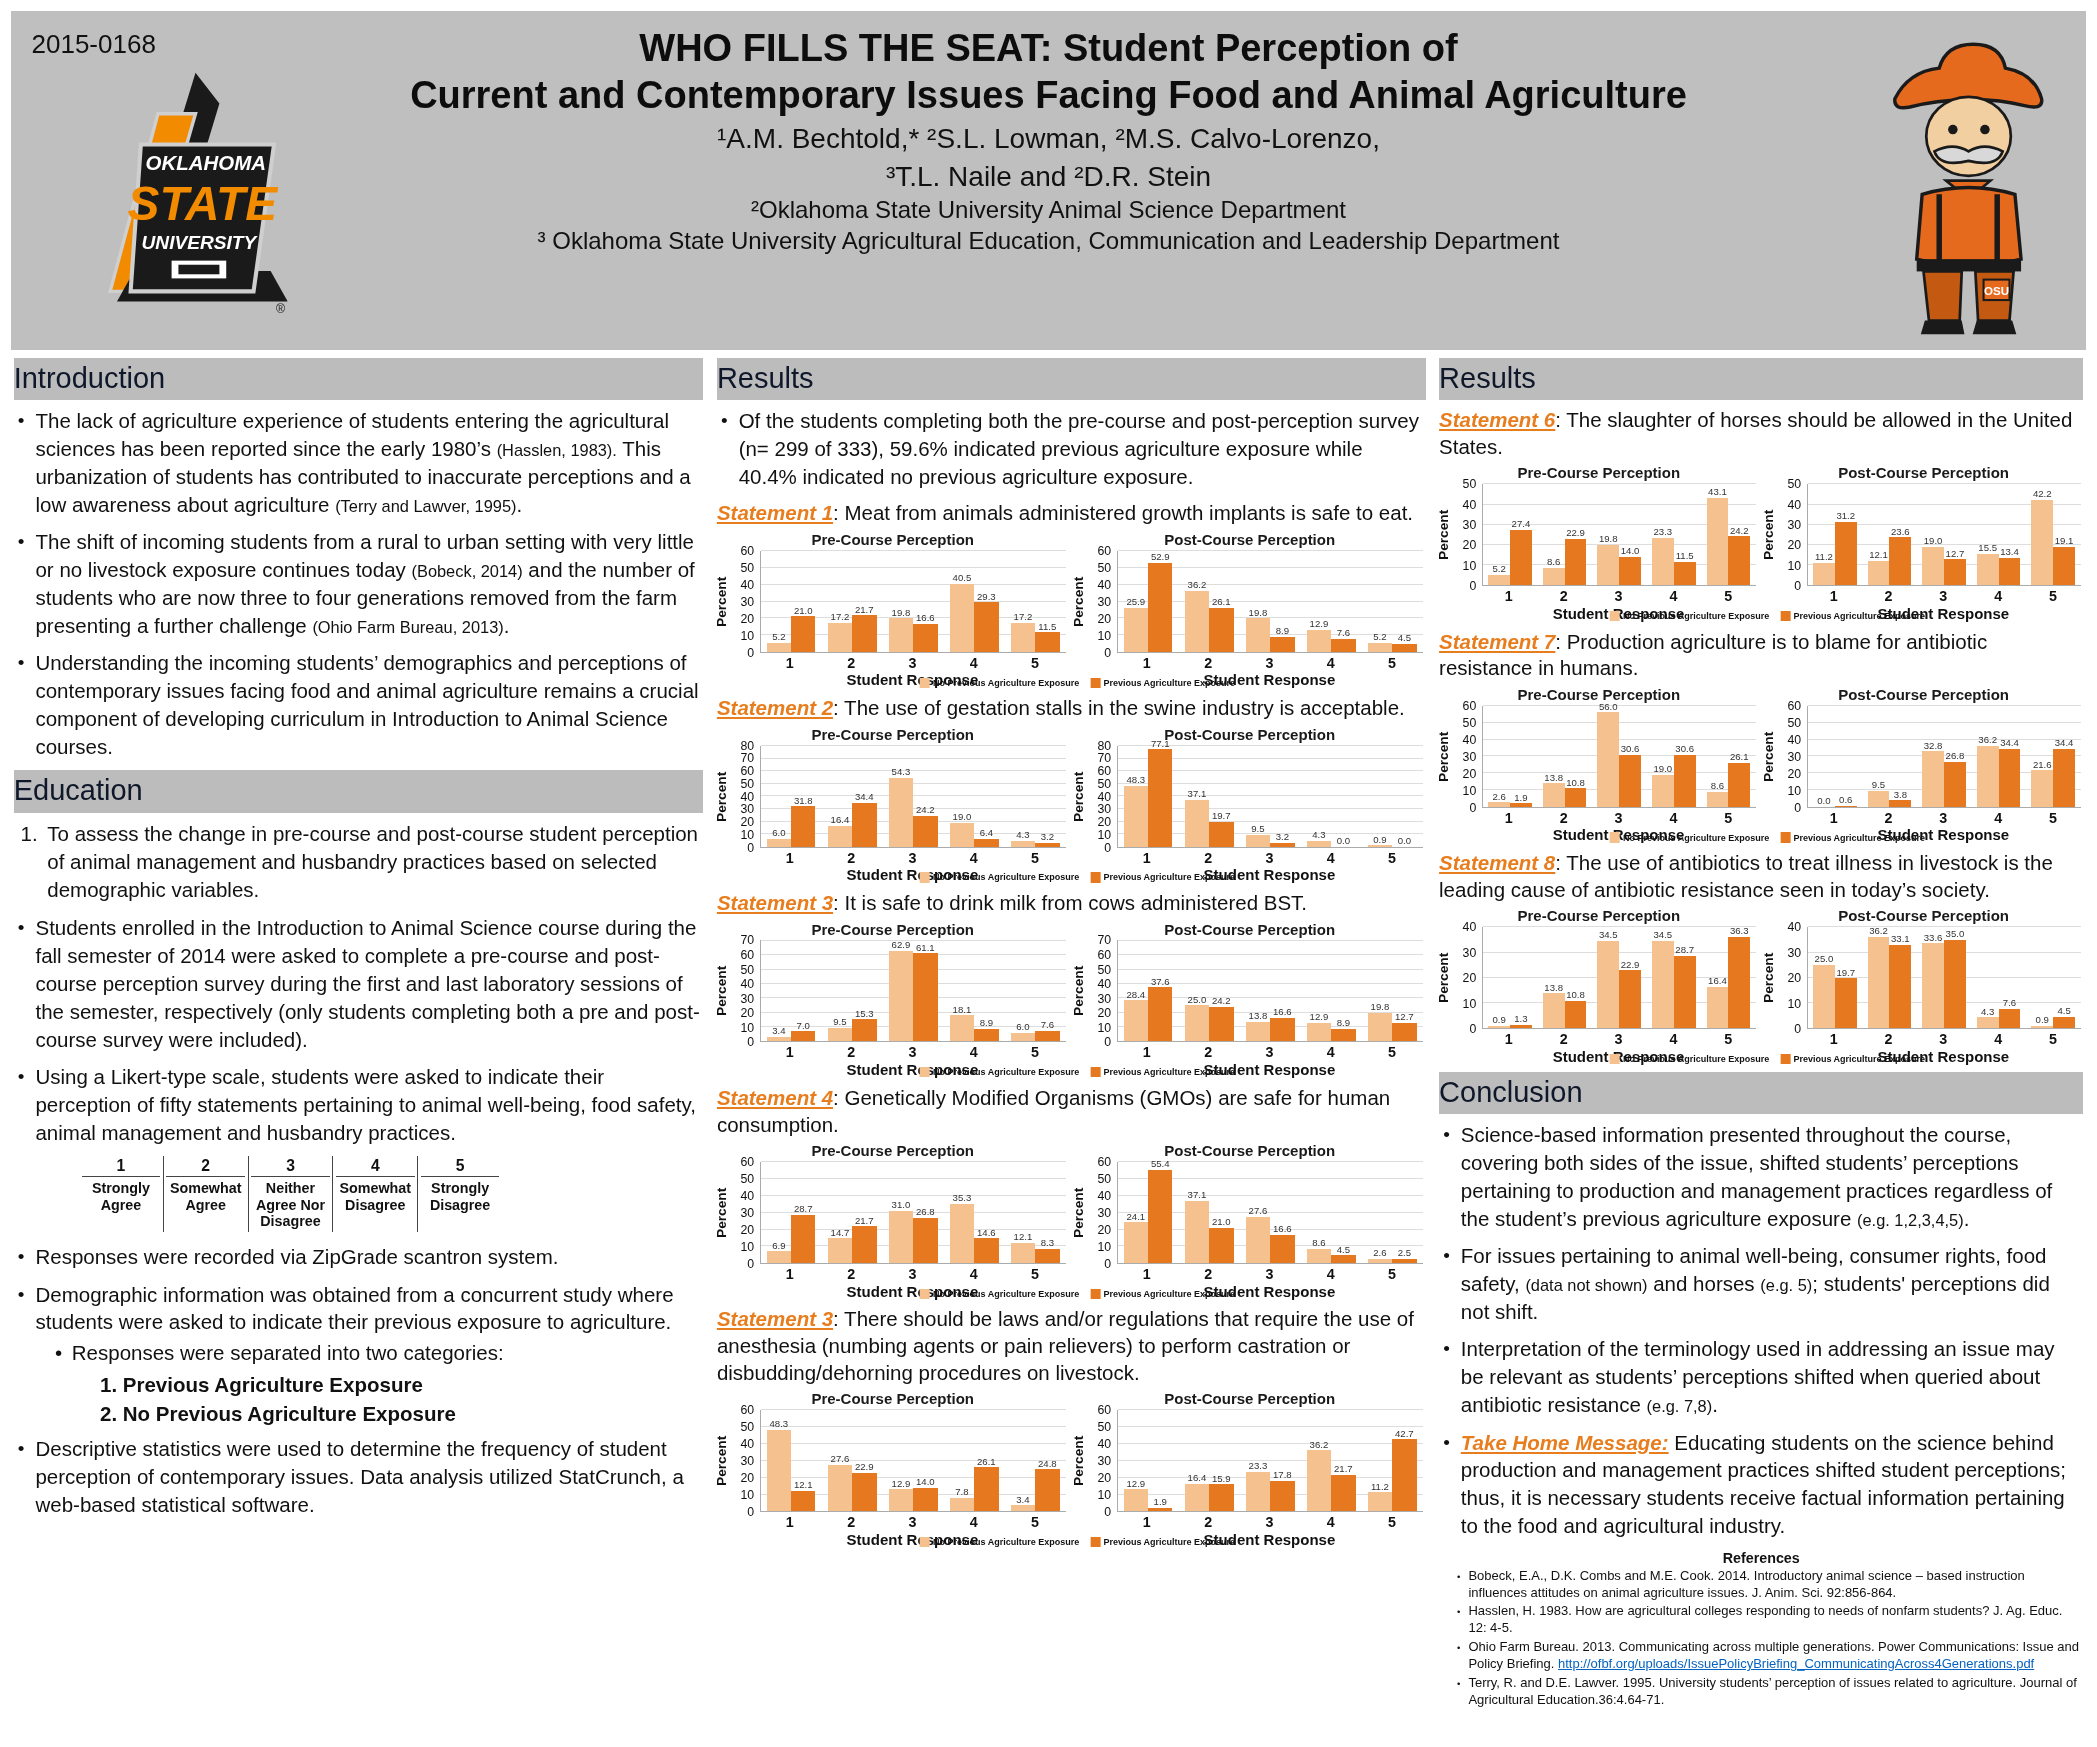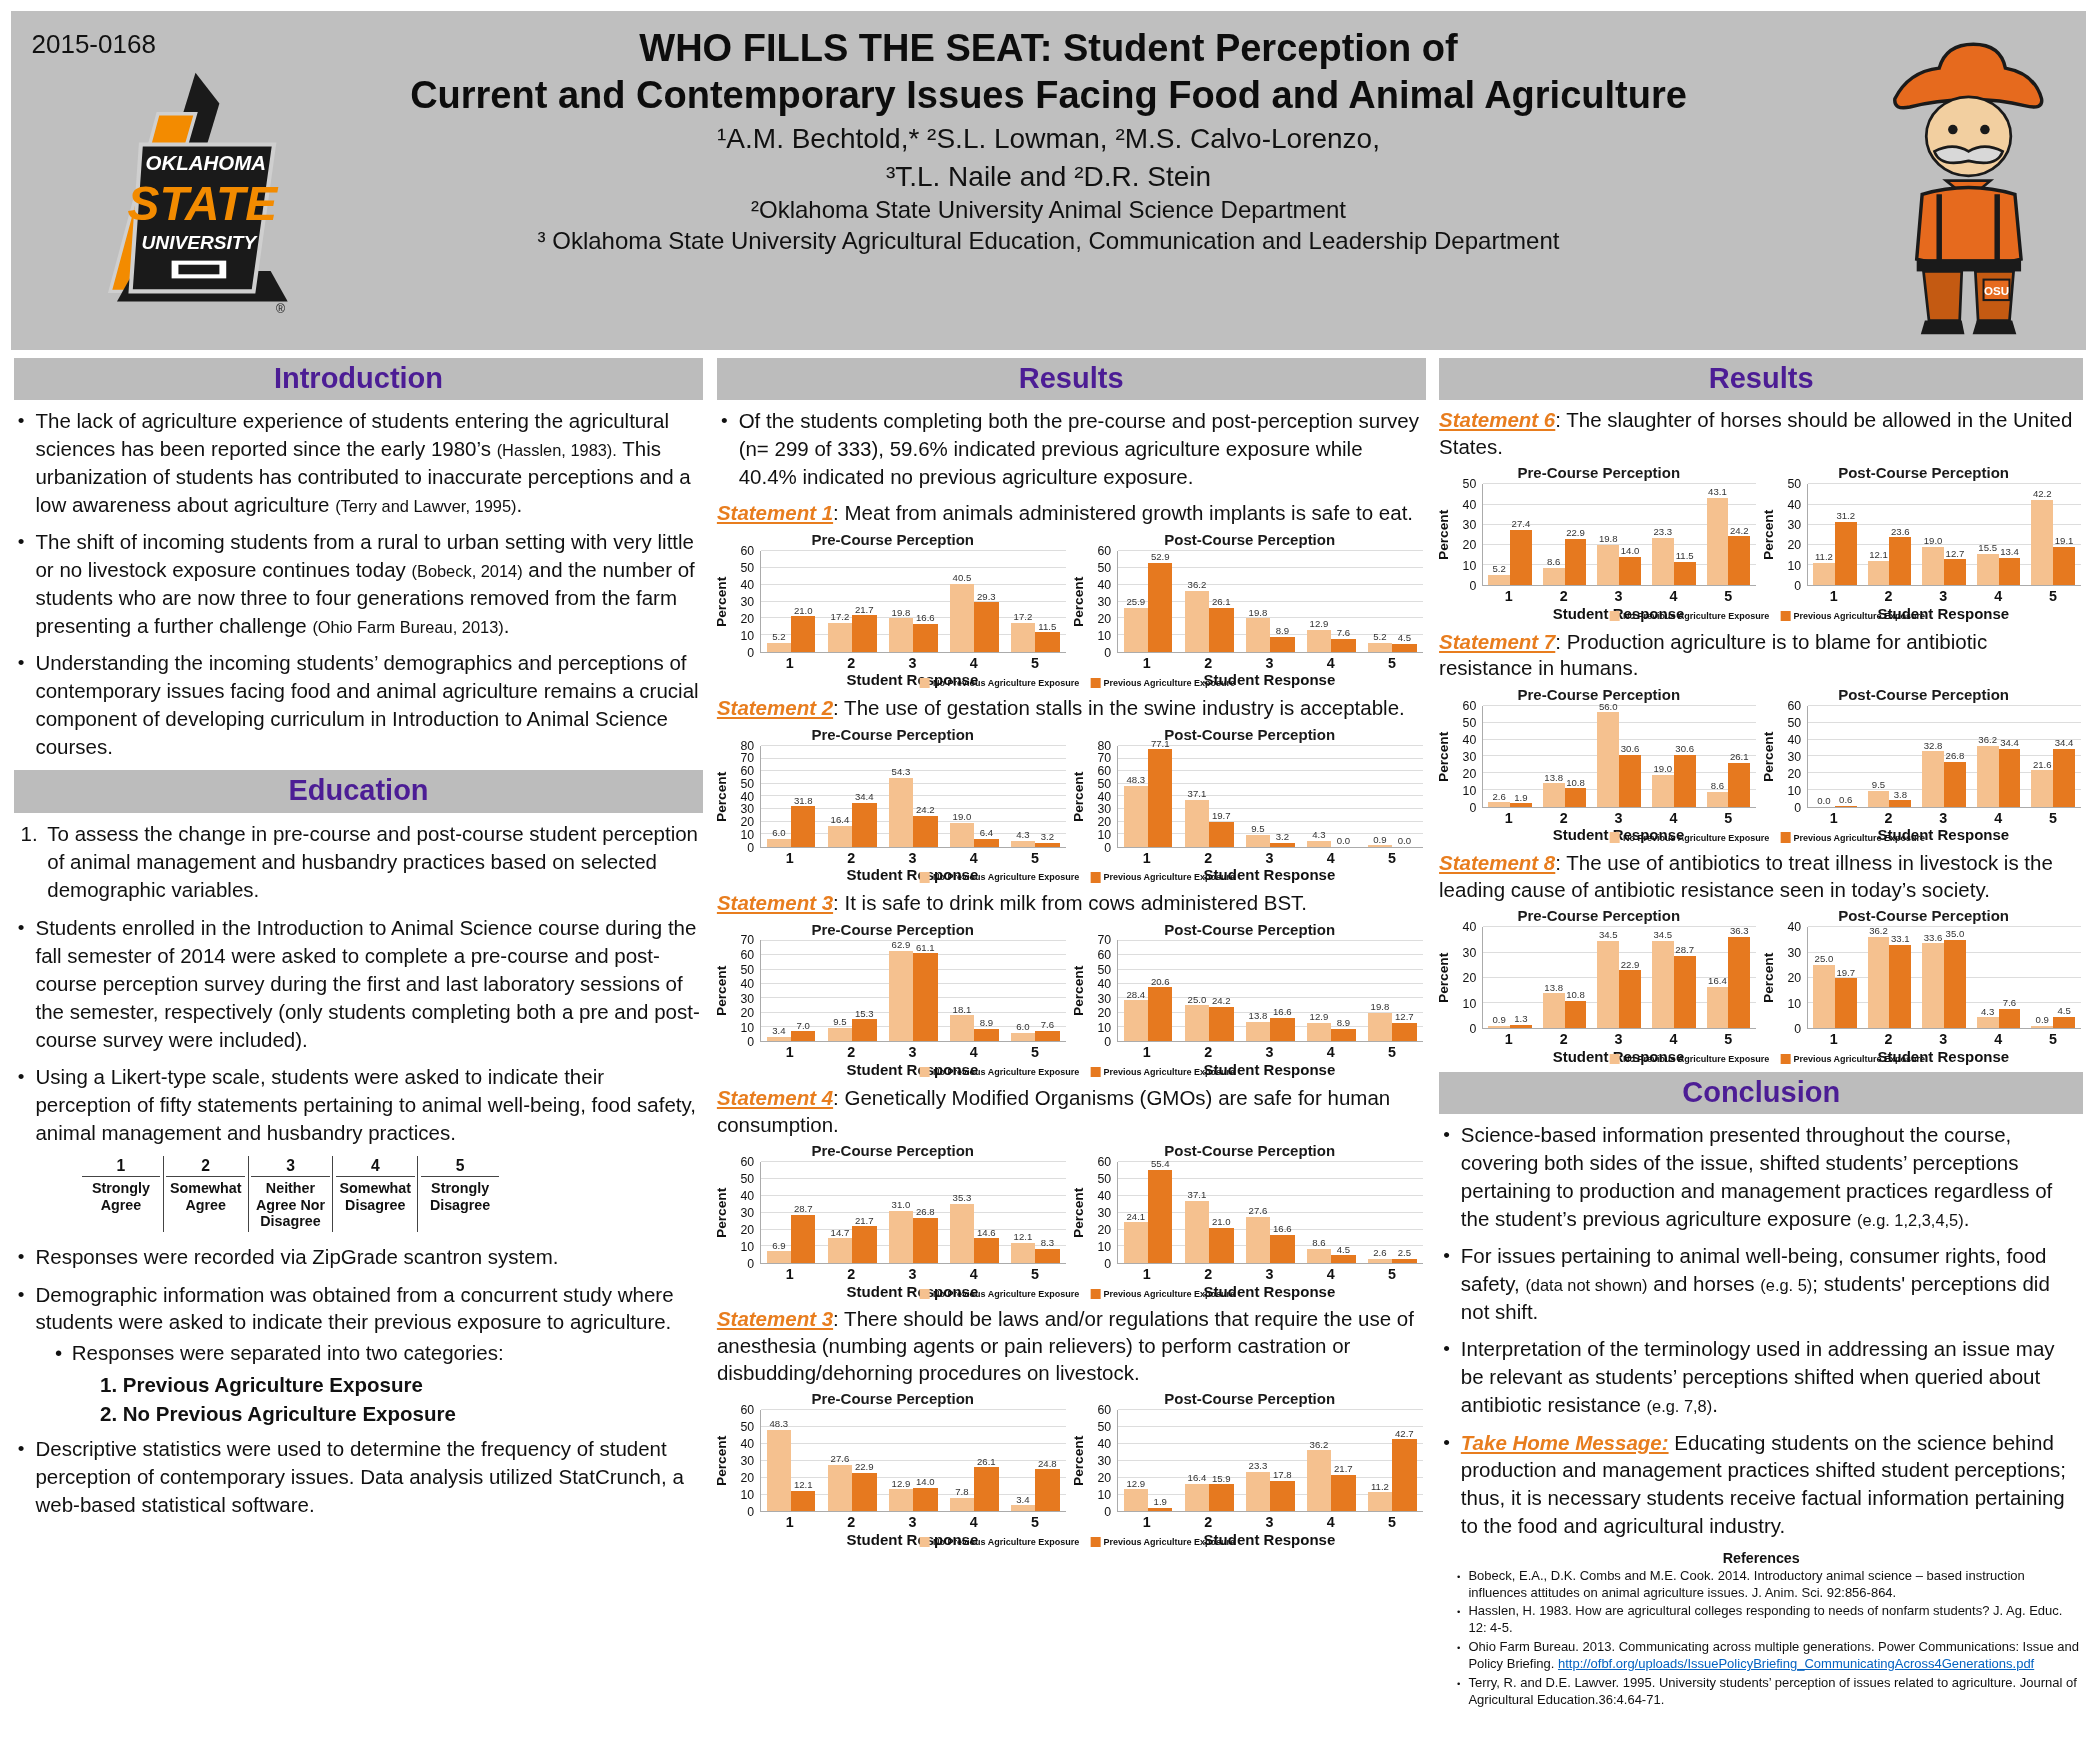--- a/index.html
+++ b/index.html
@@ -16,21 +16,21 @@
   .logo-wrap { position:absolute; left:82px; top:55px; }
   .mascot-wrap { position:absolute; right:34px; top:23px; }
 
   
   .columns { position:absolute; top:355px; left:11px; right:11px; bottom:2.7px; display:flex; gap:8.2px; }
   .col { overflow:hidden; }
   .col-left { width:695px; }
   .col-mid  { width:714px; }
   .col-right{ flex:1; }
 
-  .section-bar { background:#BCBCBC; text-align:center; font-size:29px; font-weight:bold; padding:4.1px 0 5.5px; margin:2.7px 2.7px 6.8px; color:#4c1d95; }
+  .section-bar { background:#BCBCBC; font-size:29px; font-weight:normal; padding:4.1px 0 5.5px; margin:2.7px 2.7px 6.8px; color:#0f172a; }
 
   .bullet { display:flex; gap:11px; font-size:20.5px; line-height:1.36; margin:2.7px 4.1px 9.6px 6.8px; }
   .bullet .dot { flex:0 0 auto; font-size:19px; line-height:1.45; }
   .sub-bullet { display:flex; gap:9.6px; font-size:20.5px; line-height:1.36; margin:1.4px 4.1px 4.1px 44px; }
   .sub-num { font-weight:bold; font-size:20.5px; line-height:1.36; margin:0 4.1px 1.4px 89px; }
   .numbered { display:flex; gap:9.6px; font-size:20.5px; line-height:1.38; margin:5.5px 4.1px 9.6px 9.6px; }
 
   .seg-s { font-size:16.4px; }
   .seg-stmt { color:#E87D1E; font-weight:bold; font-style:italic; text-decoration:underline; }
   .seg-link { color:#0563C1; text-decoration:underline; }
@@ -634,21 +634,21 @@
                 <div class="gridline" style="bottom: 42.8571%;"></div>
                 <div class="gridline" style="bottom: 57.1429%;"></div>
                 <div class="gridline" style="bottom: 71.4286%;"></div>
                 <div class="gridline" style="bottom: 85.7143%;"></div>
                 <div class="gridline" style="bottom: 100%;"></div>
                 <div class="bargroup">
                   <div class="bar bar-light" style="height: 40.5714%;">
                     <span class="val">28.4</span>
                   </div>
                   <div class="bar bar-dark" style="height: 53.7143%;">
-                    <span class="val">20.6</span>
+                    <span class="val">37.6</span>
                   </div>
                 </div>
                 <div class="bargroup">
                   <div class="bar bar-light" style="height: 35.7143%;">
                     <span class="val">25.0</span>
                   </div>
                   <div class="bar bar-dark" style="height: 34.5714%;">
                     <span class="val">24.2</span>
                   </div>
                 </div>

